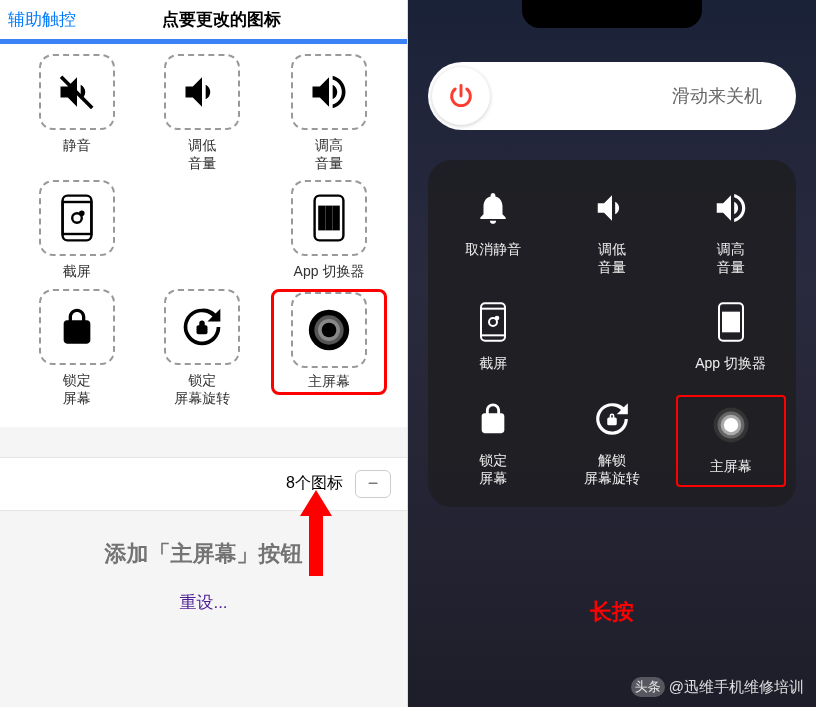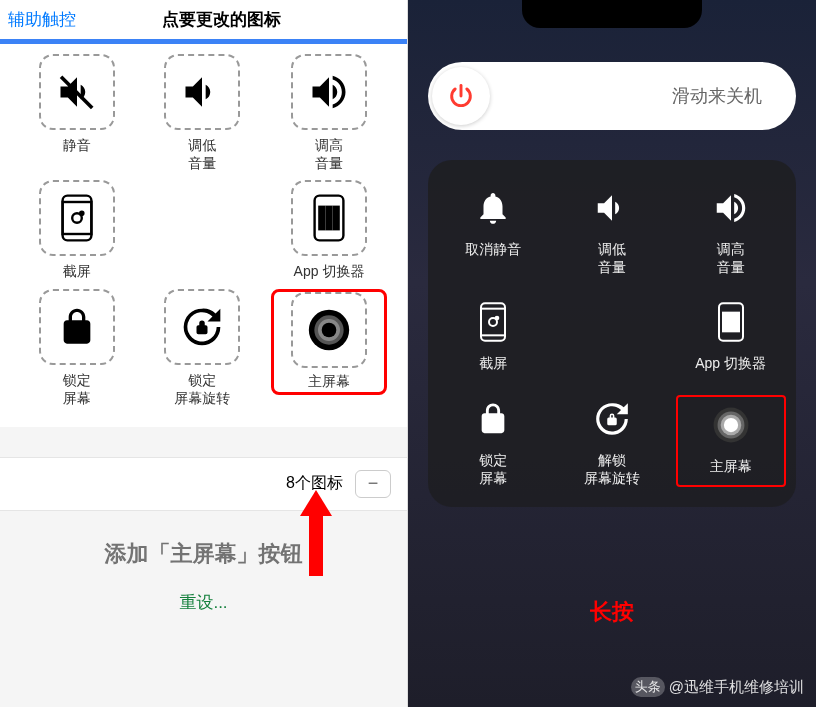--- a/index.html
+++ b/index.html
@@ -17,21 +17,21 @@
     .icon-box { width: 76px; height: 76px; border: 2px dashed #999; border-radius: 14px; display: flex; align-items: center; justify-content: center; }
     .icon-box.highlighted { border: 3px solid #ff0000; border-radius: 8px; width: 116px; height: 106px; flex-direction: column; }
     .icon-box.highlighted .icon-inner { border: 2px dashed #999; border-radius: 14px; width: 76px; height: 76px; display: flex; align-items: center; justify-content: center; }
     .icon-label { margin-top: 6px; font-size: 14px; color: #333; text-align: center; line-height: 1.3; white-space: pre-line; }
     
     .counter-row { background: #fff; padding: 12px 16px; display: flex; align-items: center; justify-content: flex-end; border-top: 1px solid #e5e5e5; border-bottom: 1px solid #e5e5e5; margin-top: 30px; }
     .counter-text { font-size: 16px; margin-right: 12px; }
     .minus-btn { width: 36px; height: 28px; border: 1px solid #ccc; border-radius: 6px; display: flex; align-items: center; justify-content: center; font-size: 18px; color: #666; }
     
     .annotation-left { color: #737373; font-size: 22px; font-weight: 600; text-align: center; margin-top: 28px; }
-    .reset-link { color: #15803d; font-size: 17px; text-align: center; margin-top: 22px; }
+    .reset-link { color: #4c1d95; font-size: 17px; text-align: center; margin-top: 22px; }
     
     
     .arrow { position: absolute; display: flex; flex-direction: column; align-items: center; }
     .arrow-head { width: 0; height: 0; border-left: 16px solid transparent; border-right: 16px solid transparent; border-bottom: 26px solid #ff0000; }
     .arrow-shaft { width: 14px; height: 60px; background: #ff0000; }
     .arrow.left-arrow { left: 300px; top: 490px; }
     
     
     .right-panel { width: 408px; background: linear-gradient(180deg, #1a2238 0%, #2a2a3e 40%, #1e1e2a 100%); position: relative; }
     .notch { position: absolute; top: 0; left: 50%; transform: translateX(-50%); width: 180px; height: 28px; background: #000; border-radius: 0 0 18px 18px; z-index: 10; }

